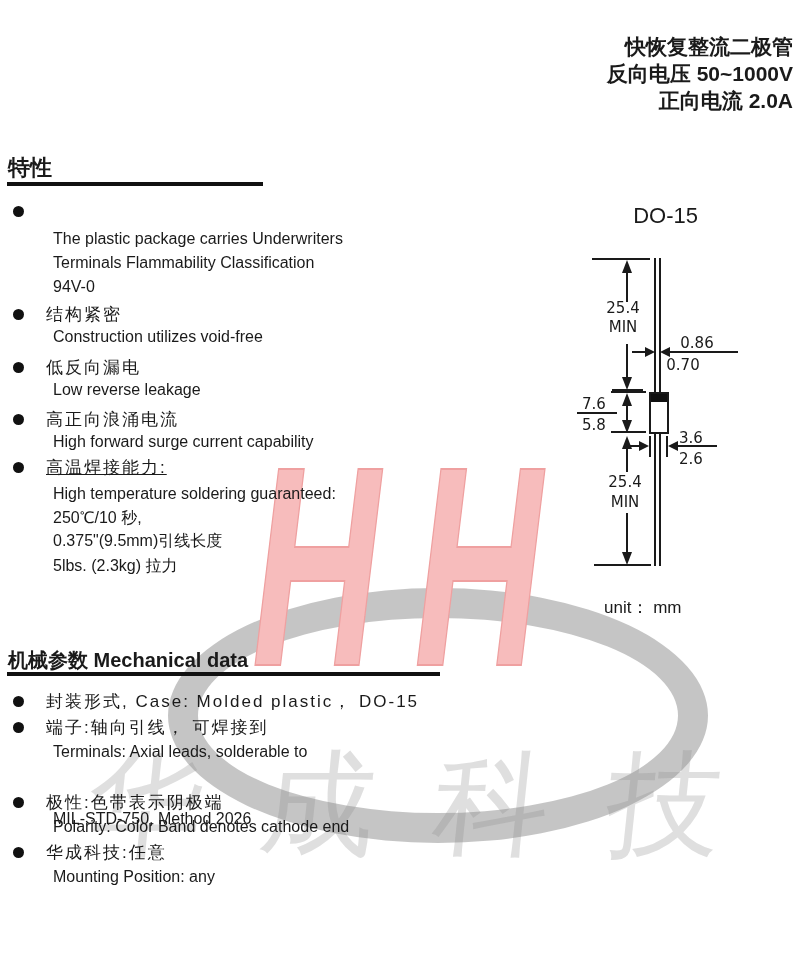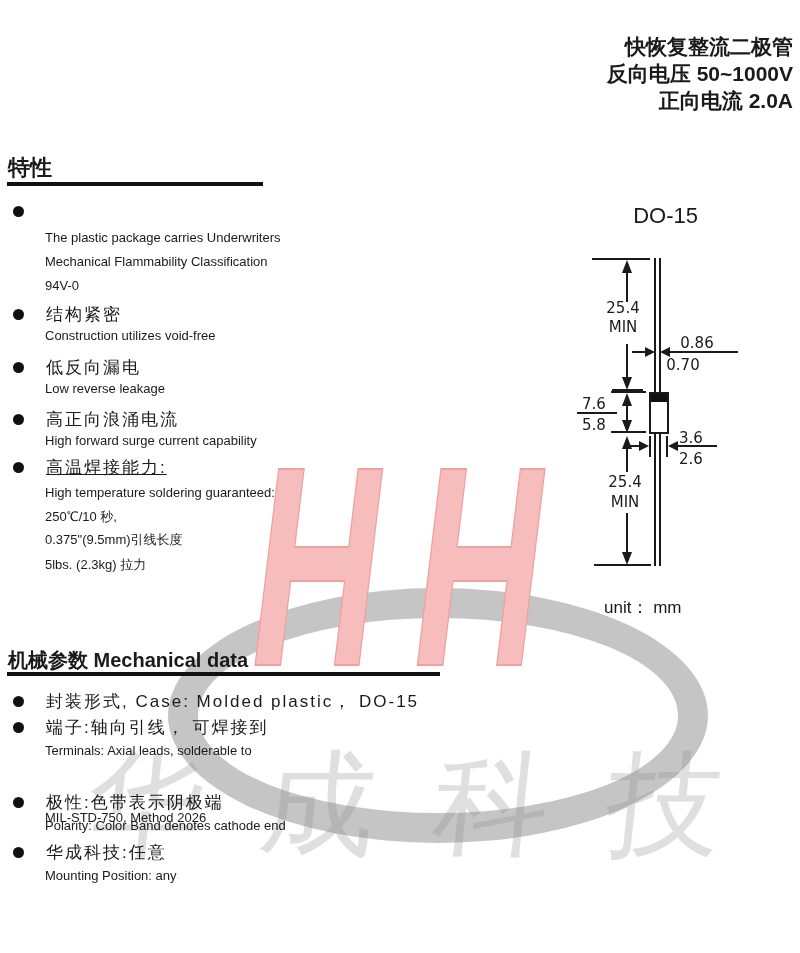--- a/index.html
+++ b/index.html
@@ -16,21 +16,21 @@
          letter-spacing:56px;color:#f7bcbc;-webkit-text-stroke:2px #efa0a0;
          transform:scaleX(0.62);transform-origin:left top;line-height:1;white-space:nowrap;
          font-family:"Liberation Sans",sans-serif;}
   
   .content{position:absolute;inset:0;z-index:2;padding-left:47px;}
   .hdr{position:absolute;right:7px;top:33px;text-align:right;font-weight:bold;
        font-size:21px;line-height:27px;}
   .sec-title{position:absolute;font-weight:bold;}
   .rule{position:absolute;background:#111;height:4px;}
   .zh{position:absolute;font-size:17px;letter-spacing:2px;white-space:nowrap;}
-  .en{position:absolute;font-size:13px;white-space:nowrap;}
+  .en{position:absolute;font-size:16px;white-space:nowrap;margin-left:8px;}
   .bullet{position:absolute;left:13px;width:11px;height:11px;border-radius:50%;background:#111;}
   
   .ln{position:absolute;background:#1a1a1a;}
   .arr{position:absolute;width:0;height:0;}
   .arr-up{border-left:5px solid transparent;border-right:5px solid transparent;border-bottom:13px solid #1a1a1a;}
   .arr-down{border-left:5px solid transparent;border-right:5px solid transparent;border-top:13px solid #1a1a1a;}
   .arr-right{border-top:5px solid transparent;border-bottom:5px solid transparent;border-left:10px solid #1a1a1a;}
   .arr-left{border-top:5px solid transparent;border-bottom:5px solid transparent;border-right:10px solid #1a1a1a;}
   .dimlbl{position:absolute;font-size:15px;text-align:center;font-family:"DejaVu Sans",sans-serif;}
 </style>
@@ -49,21 +49,21 @@
       <div>快恢复整流二极管</div>
       <div>反向电压 50~1000V</div>
       <div>正向电流 2.0A</div>
     </div>
 
     <div class="sec-title" style="left:8px;top:153px;font-size:22px;">特性</div>
     <div class="rule" style="left:7px;top:182px;width:256px;"></div>
 
     <span class="bullet" style="top:206px;"></span>
     <div class="en" style="left:45px;top:230px;">The plastic package carries Underwriters</div>
-    <div class="en" style="left:45px;top:254px;">Mechanical Flammability Classification</div>
+    <div class="en" style="left:45px;top:254px;">Terminals Flammability Classification</div>
     <div class="en" style="left:45px;top:278px;">94V-0</div>
 
     <span class="bullet" style="top:309px;"></span>
     <div class="zh" style="left:46px;top:303px;">结构紧密</div>
     <div class="en" style="left:45px;top:328px;">Construction utilizes void-free</div>
 
     <span class="bullet" style="top:362px;"></span>
     <div class="zh" style="left:46px;top:356px;">低反向漏电</div>
     <div class="en" style="left:45px;top:381px;">Low reverse leakage</div>
 

